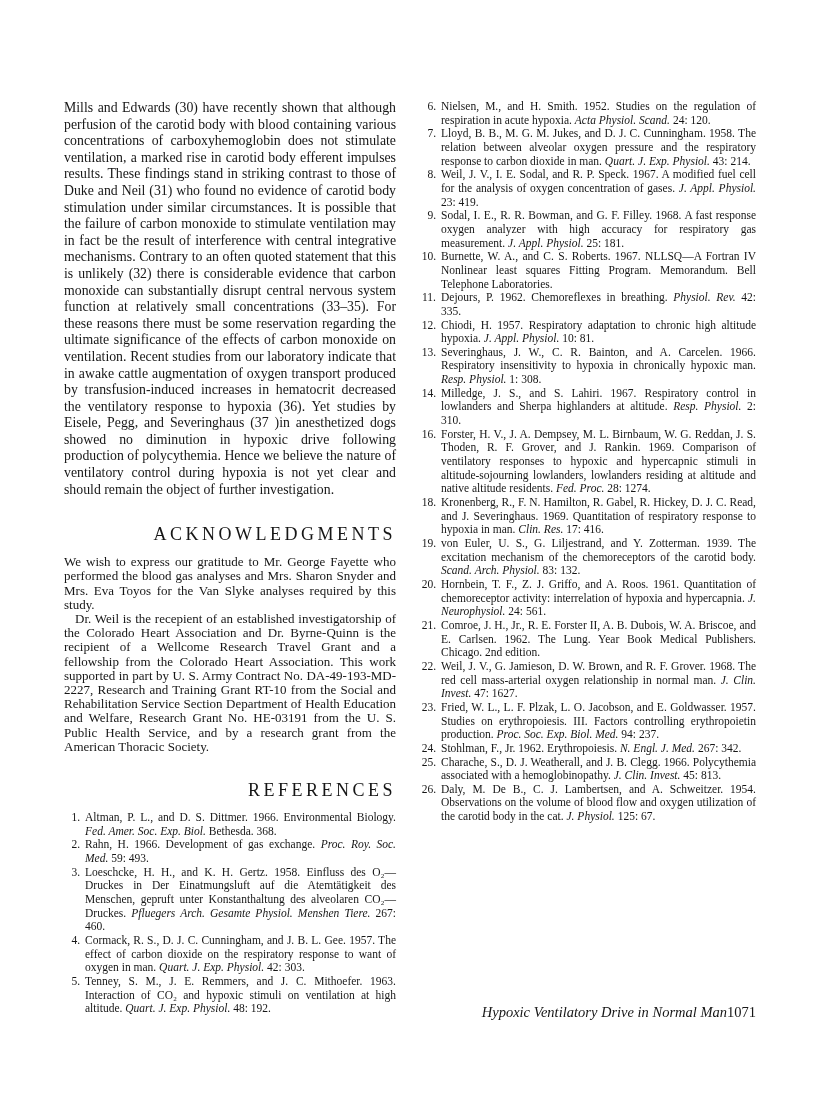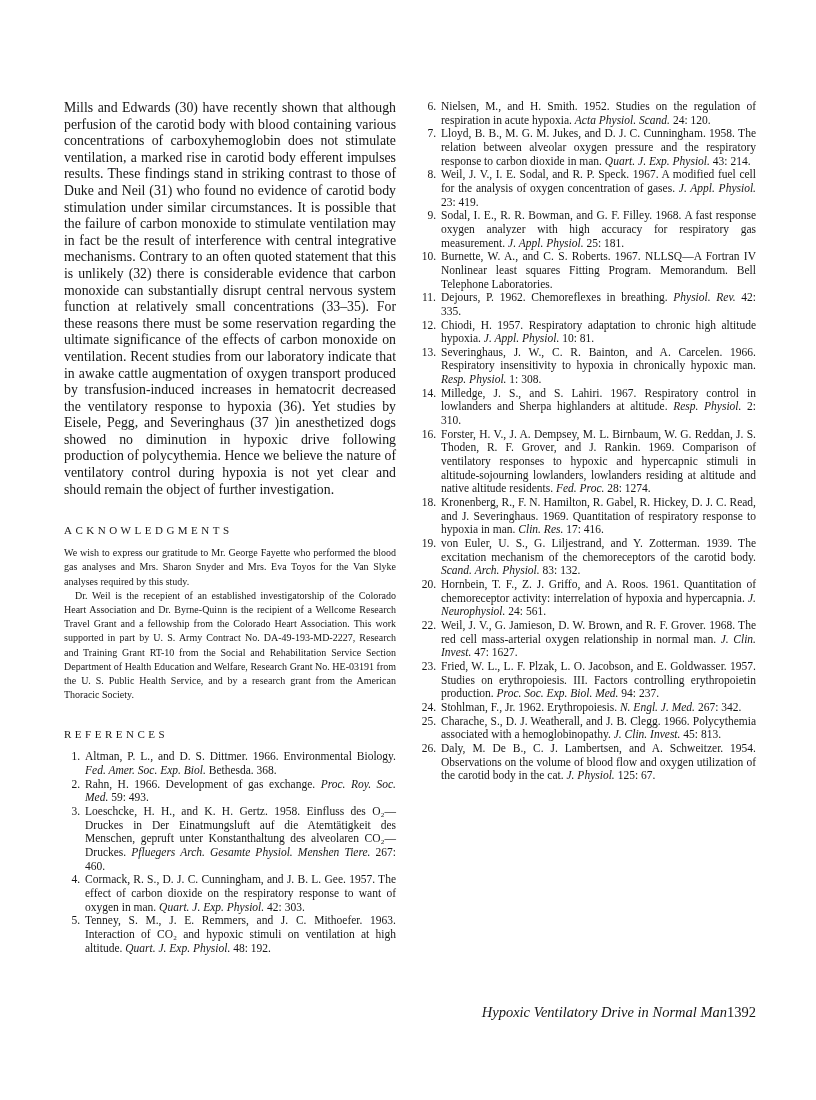--- a/index.html
+++ b/index.html
@@ -25,28 +25,28 @@
   .col-left  { width: 332px; }
   .col-right { width: 336px; }
 
   .body-par {
     font-size: 13.8px;
     line-height: 16.6px;
     text-align: justify;
     margin: 0;
   }
   .section-heading {
-    text-align: left;
-    font-size: 11px;
+    text-align: right;
+    font-size: 18px;
     letter-spacing: 3.5px;
     margin: 26px 0 10px 0;
     font-weight: normal;
   }
   .ack-par {
-    font-size: 10px;
+    font-size: 13px;
     line-height: 14.2px;
     text-align: justify;
     margin: 0;
   }
   .ack-par.indented { text-indent: 11px; }
 
   .ref-list {
     font-size: 11.5px;
     line-height: 13.65px;
   }
@@ -112,27 +112,28 @@
           <div class="ref"><span class="ref-num">9.</span><span>Sodal, I. E., R. R. Bowman, and G. F. Filley. 1968. A fast response oxygen analyzer with high accuracy for respiratory gas measurement. </span><em>J. Appl. Physiol.</em><span> </span><b>25:</b><span> 181.</span></div>
           <div class="ref"><span class="ref-num">10.</span><span>Burnette, W. A., and C. S. Roberts. 1967. NLLSQ—A Fortran IV Nonlinear least squares Fitting Program. Memorandum. Bell Telephone Laboratories.</span></div>
           <div class="ref"><span class="ref-num">11.</span><span>Dejours, P. 1962. Chemoreflexes in breathing. </span><em>Physiol. Rev.</em><span> </span><b>42:</b><span> 335.</span></div>
           <div class="ref"><span class="ref-num">12.</span><span>Chiodi, H. 1957. Respiratory adaptation to chronic high altitude hypoxia. </span><em>J. Appl. Physiol.</em><span> </span><b>10:</b><span> 81.</span></div>
           <div class="ref"><span class="ref-num">13.</span><span>Severinghaus, J. W., C. R. Bainton, and A. Carcelen. 1966. Respiratory insensitivity to hypoxia in chronically hypoxic man. </span><em>Resp. Physiol.</em><span> </span><b>1:</b><span> 308.</span></div>
           <div class="ref"><span class="ref-num">14.</span><span>Milledge, J. S., and S. Lahiri. 1967. Respiratory control in lowlanders and Sherpa highlanders at altitude. </span><em>Resp. Physiol.</em><span> </span><b>2:</b><span> 310.</span></div>
           <div class="ref"><span class="ref-num">16.</span><span>Forster, H. V., J. A. Dempsey, M. L. Birnbaum, W. G. Reddan, J. S. Thoden, R. F. Grover, and J. Rankin. 1969. Comparison of ventilatory responses to hypoxic and hypercapnic stimuli in altitude-sojourning lowlanders, lowlanders residing at altitude and native altitude residents. </span><em>Fed. Proc.</em><span> </span><b>28:</b><span> 1274.</span></div>
           <div class="ref"><span class="ref-num">18.</span><span>Kronenberg, R., F. N. Hamilton, R. Gabel, R. Hickey, D. J. C. Read, and J. Severinghaus. 1969. Quantitation of respiratory response to hypoxia in man. </span><em>Clin. Res.</em><span> </span><b>17:</b><span> 416.</span></div>
           <div class="ref"><span class="ref-num">19.</span><span>von Euler, U. S., G. Liljestrand, and Y. Zotterman. 1939. The excitation mechanism of the chemoreceptors of the carotid body. </span><em>Scand. Arch. Physiol.</em><span> </span><b>83:</b><span> 132.</span></div>
           <div class="ref"><span class="ref-num">20.</span><span>Hornbein, T. F., Z. J. Griffo, and A. Roos. 1961. Quantitation of chemoreceptor activity: interrelation of hypoxia and hypercapnia. </span><em>J. Neurophysiol.</em><span> </span><b>24:</b><span> 561.</span></div>
+          <div class="ref"><span class="ref-num">21.</span><span>Comroe, J. H., Jr., R. E. Forster II, A. B. Dubois, W. A. Briscoe, and E. Carlsen. 1962. The Lung. Year Book Medical Publishers. Chicago. 2nd edition.</span></div>
           <div class="ref"><span class="ref-num">22.</span><span>Weil, J. V., G. Jamieson, D. W. Brown, and R. F. Grover. 1968. The red cell mass-arterial oxygen relationship in normal man. </span><em>J. Clin. Invest.</em><span> </span><b>47:</b><span> 1627.</span></div>
           <div class="ref"><span class="ref-num">23.</span><span>Fried, W. L., L. F. Plzak, L. O. Jacobson, and E. Goldwasser. 1957. Studies on erythropoiesis. III. Factors controlling erythropoietin production. </span><em>Proc. Soc. Exp. Biol. Med.</em><span> </span><b>94:</b><span> 237.</span></div>
           <div class="ref"><span class="ref-num">24.</span><span>Stohlman, F., Jr. 1962. Erythropoiesis. </span><em>N. Engl. J. Med.</em><span> </span><b>267:</b><span> 342.</span></div>
           <div class="ref"><span class="ref-num">25.</span><span>Charache, S., D. J. Weatherall, and J. B. Clegg. 1966. Polycythemia associated with a hemoglobinopathy. </span><em>J. Clin. Invest.</em><span> </span><b>45:</b><span> 813.</span></div>
           <div class="ref"><span class="ref-num">26.</span><span>Daly, M. De B., C. J. Lambertsen, and A. Schweitzer. 1954. Observations on the volume of blood flow and oxygen utilization of the carotid body in the cat. </span><em>J. Physiol.</em><span> </span><b>125:</b><span> 67.</span></div>
         </div>
     </div>
 
   </div>
 
   <div class="footer-line">
     <span class="running-title">Hypoxic Ventilatory Drive in Normal Man</span>
-    <span class="page-number">1392</span>
+    <span class="page-number">1071</span>
   </div>
 </div>
 
 </body></html>

